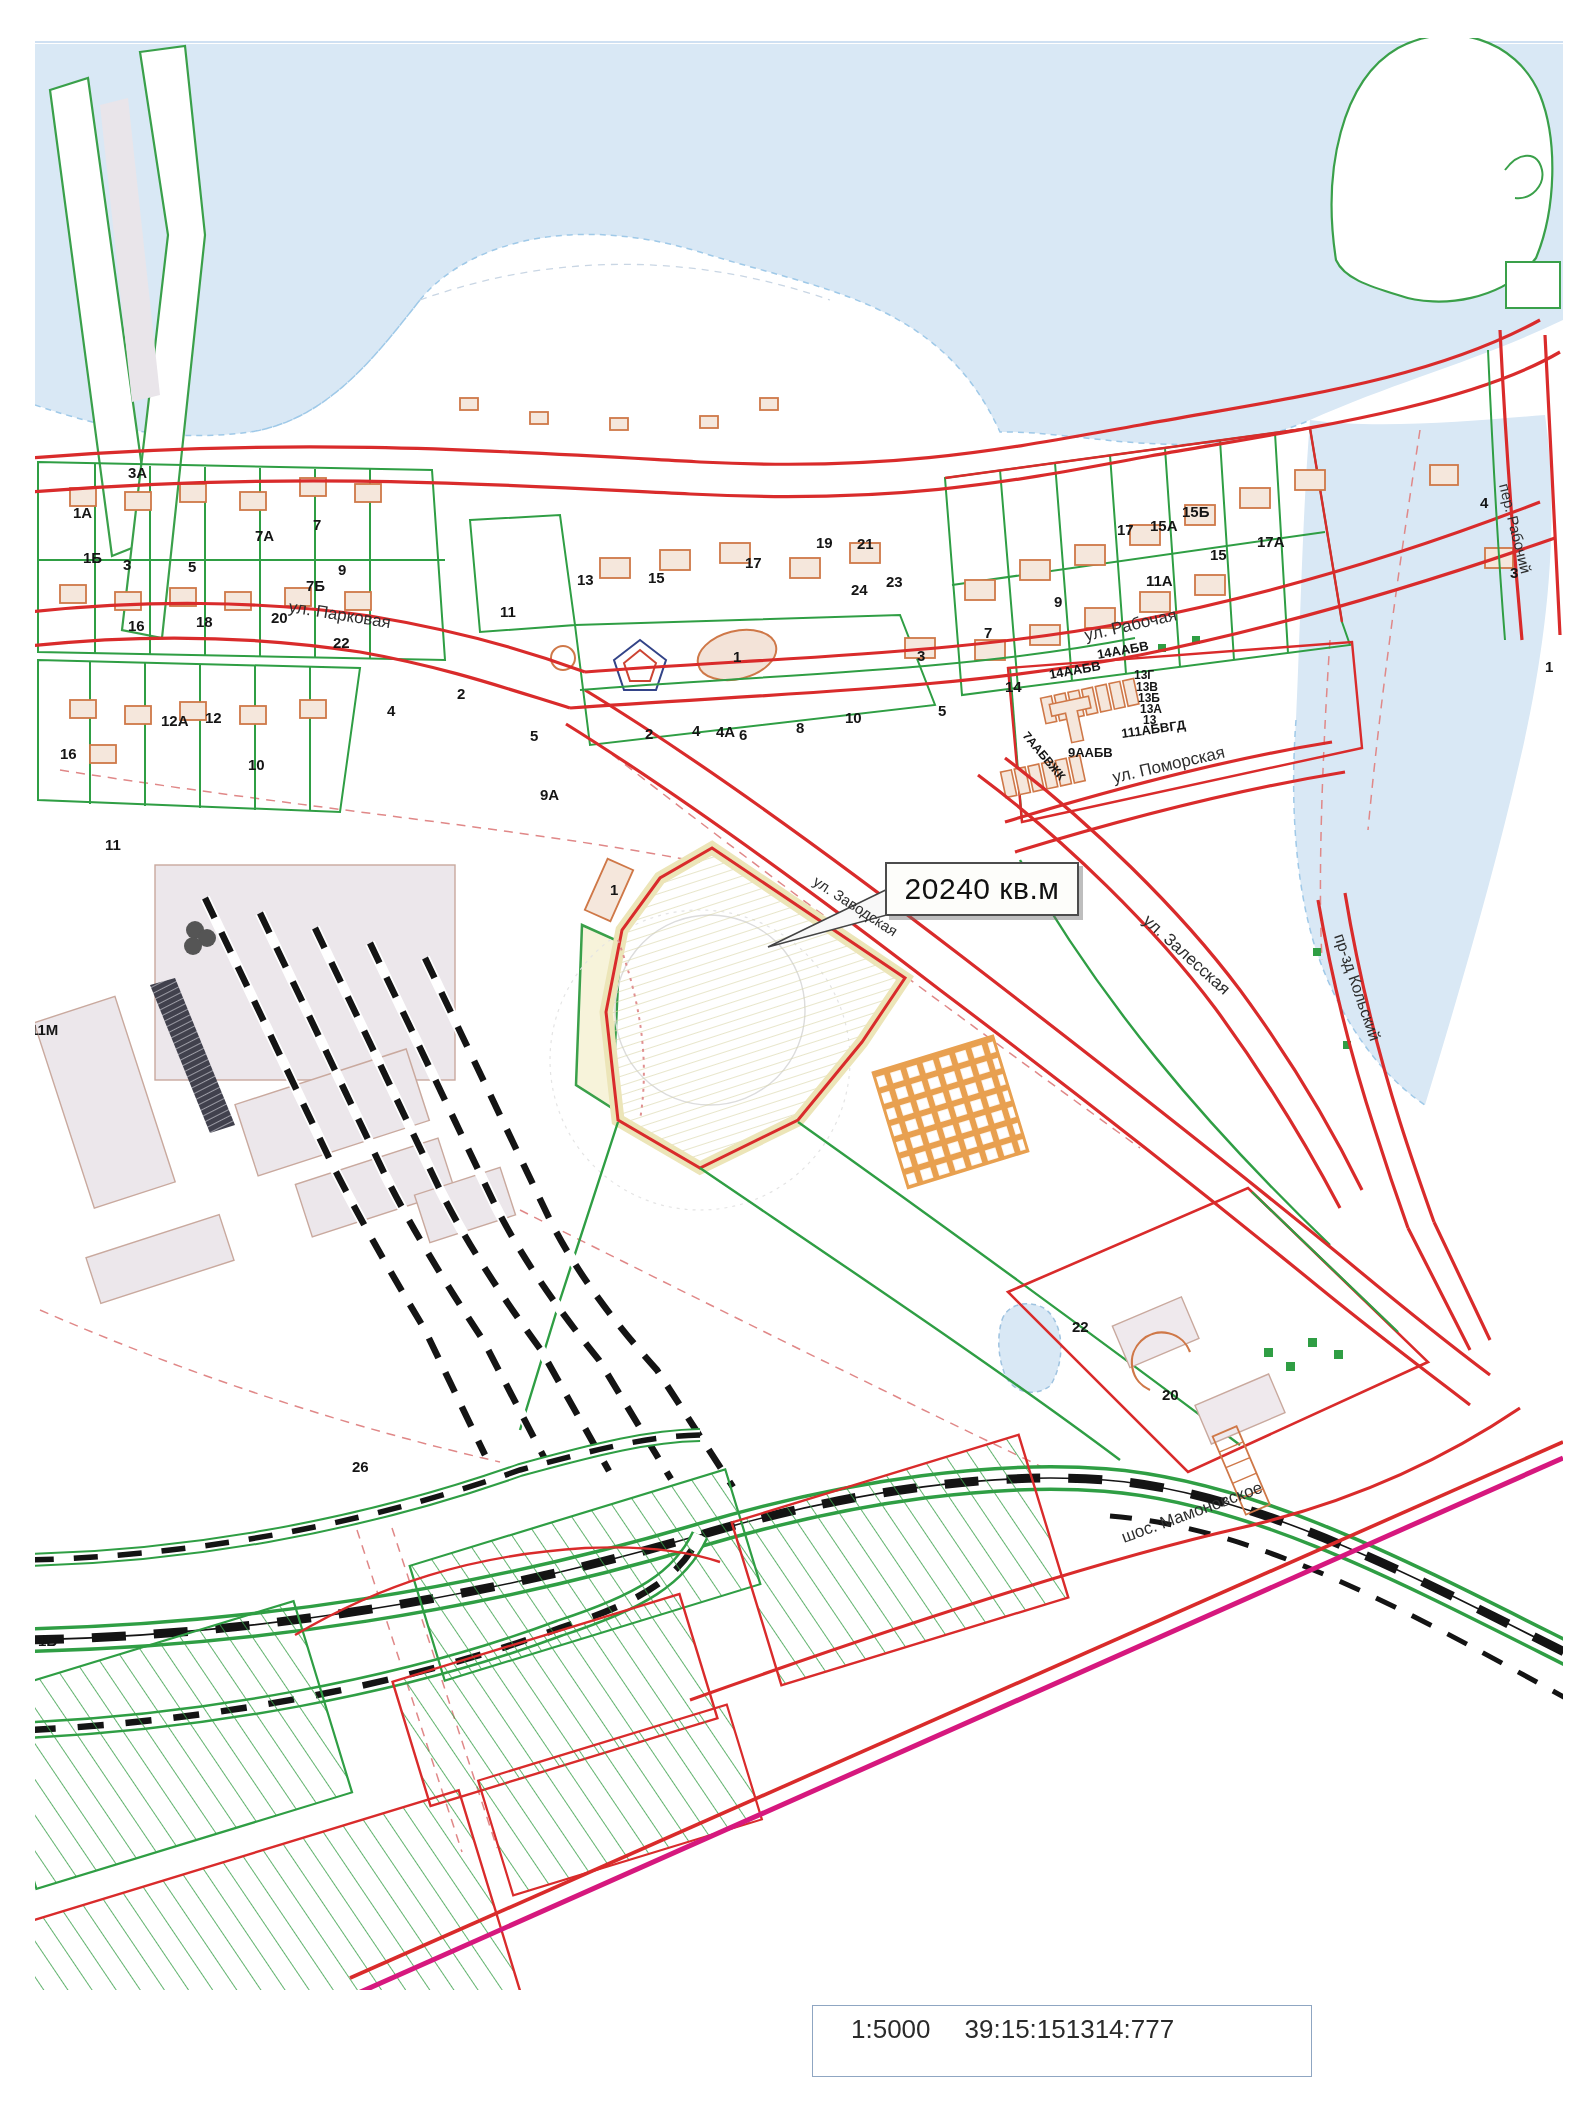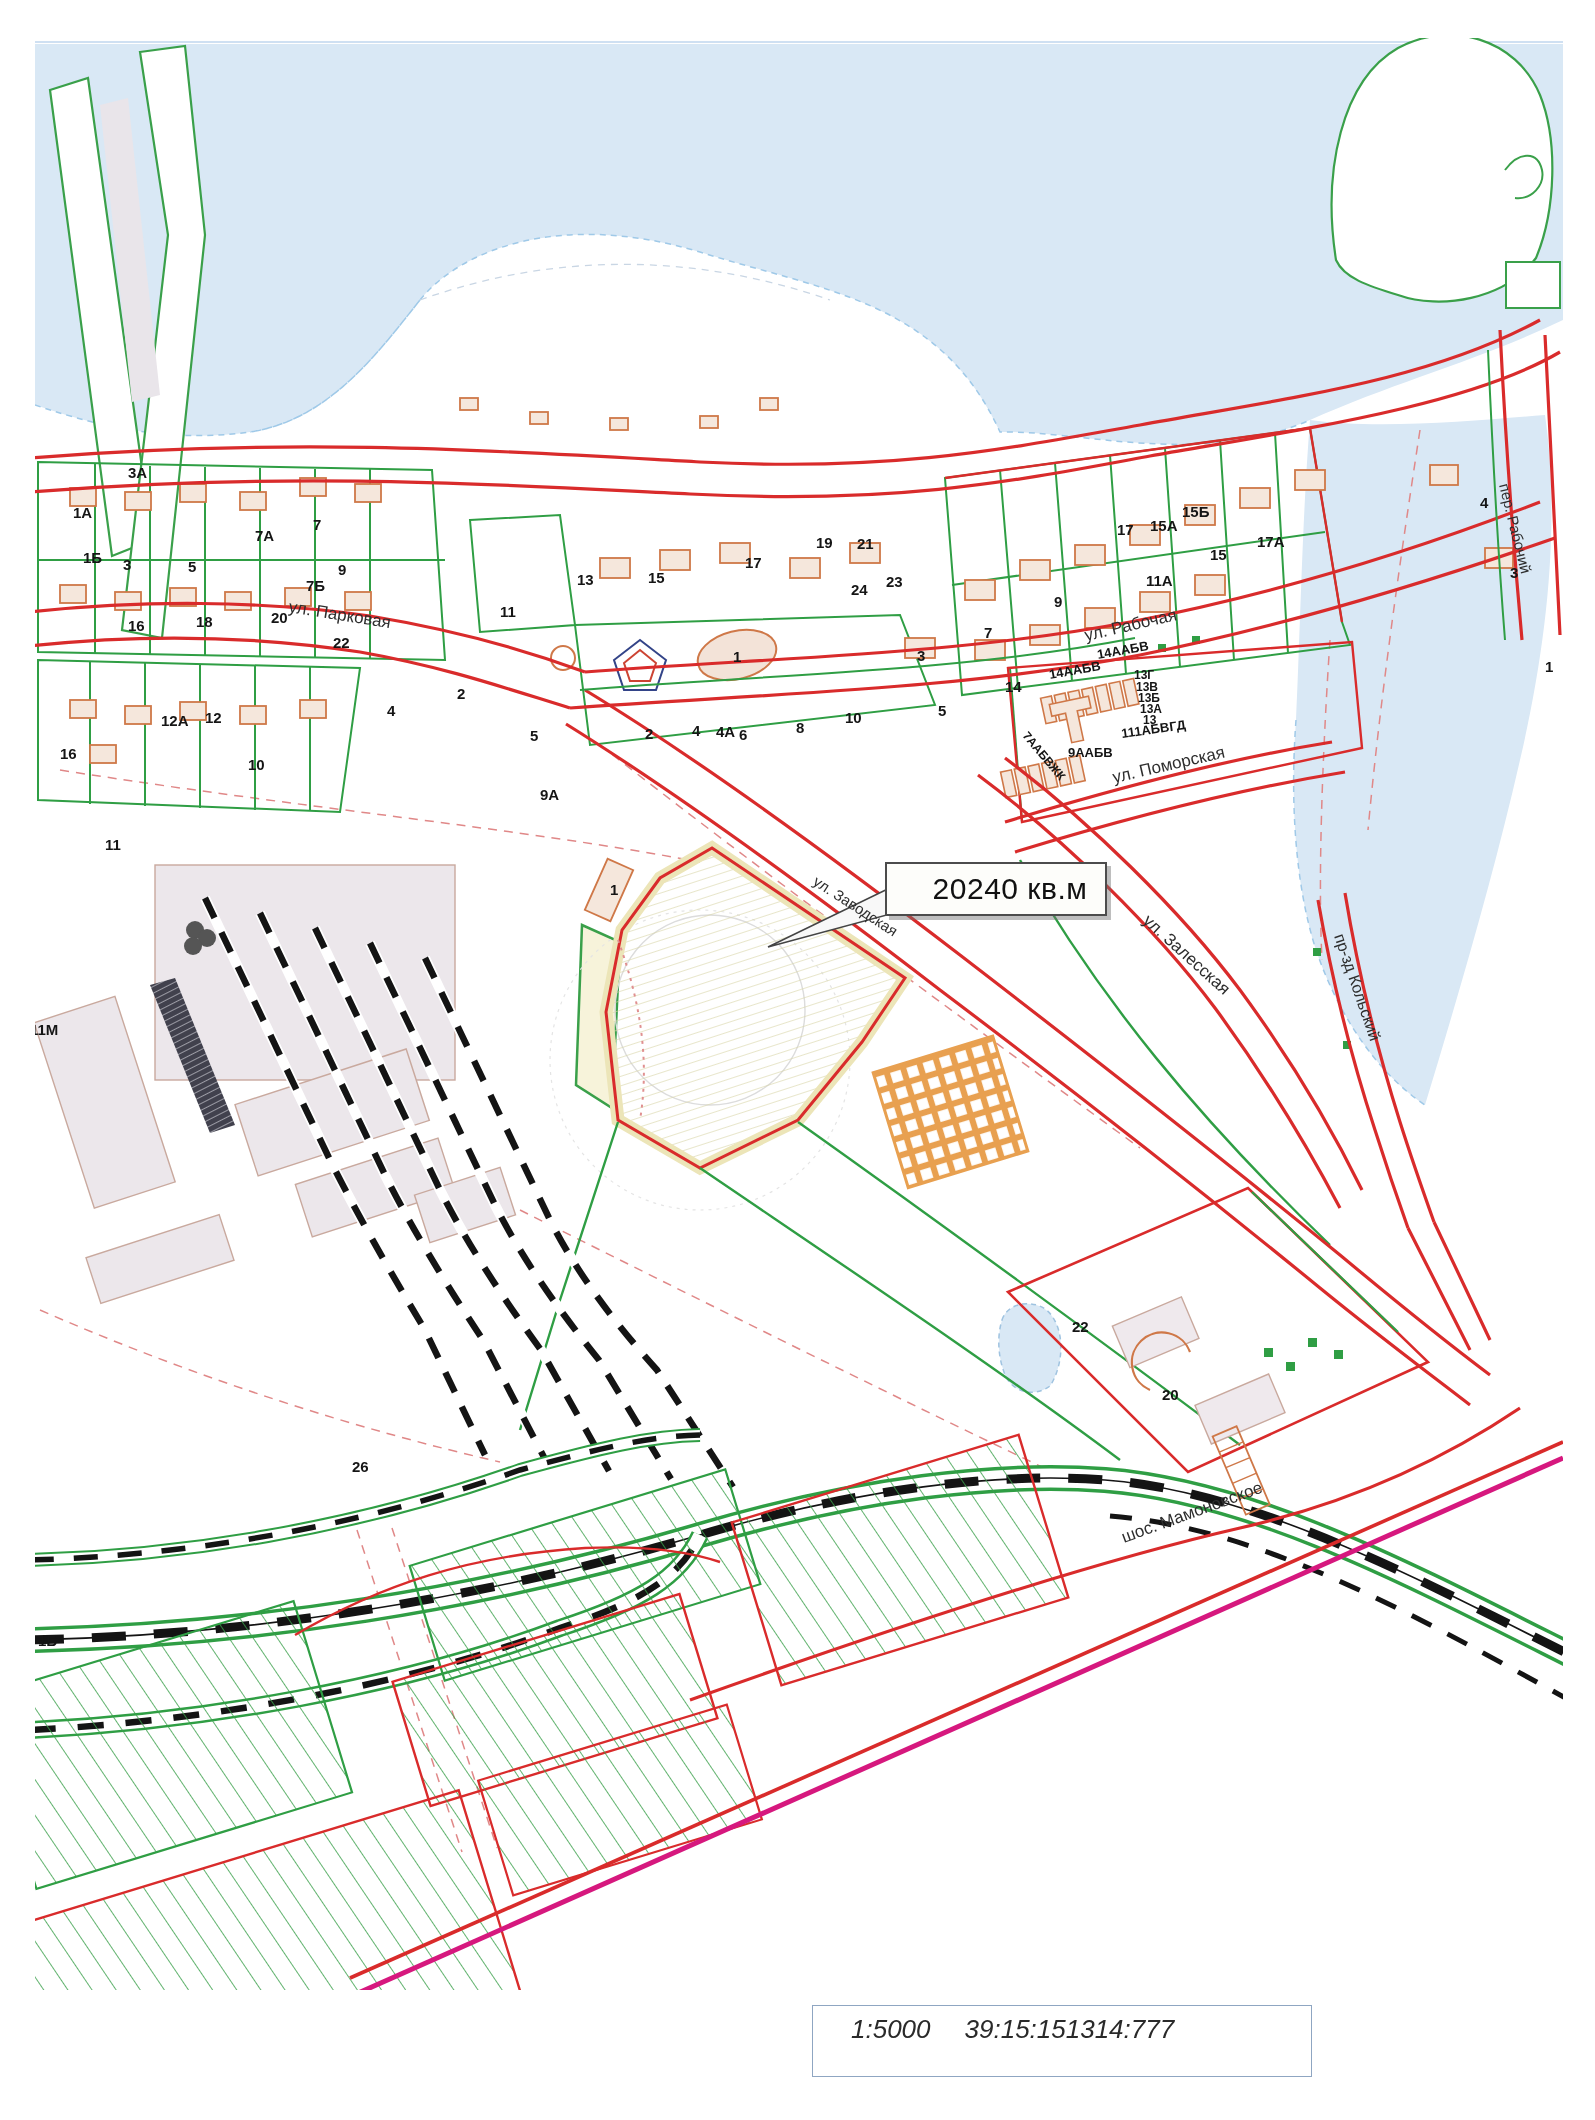--- a/index.html
+++ b/index.html
@@ -4,24 +4,24 @@
 <style>
   html,body{margin:0;padding:0;background:#ffffff;}
   #page{position:relative;width:1595px;height:2120px;background:#ffffff;overflow:hidden;
         font-family:"Liberation Sans",sans-serif;}
   #map-svg{position:absolute;left:0;top:0;}
   .street-label{font-family:"Liberation Sans",sans-serif;fill:#2e2e2e;}
   .parcel-label{font-family:"Liberation Sans",sans-serif;font-weight:600;fill:#151515;}
   #area-callout{position:absolute;left:885px;top:862px;width:190px;height:50px;
         background:#fdfdfa;border:2px solid #4c4c4c;box-shadow:4px 4px 0 rgba(110,110,110,.45);
         display:flex;align-items:center;justify-content:center;
-        font-size:30px;color:#111;letter-spacing:.5px;z-index:5;padding-left:28px;}
+        font-size:30px;color:#111;letter-spacing:.5px;z-index:5;}
   #map-footer{position:absolute;left:812px;top:2005px;width:500px;height:72px;
         border:1.5px solid #8fa6c2;background:#fff;box-sizing:border-box;
-        padding:8px 0 0 38px;font-style:italic;color:#2a2a2a;z-index:5;}
+        padding:8px 0 0 38px;color:#2a2a2a;z-index:5;}
   #map-footer .f-line{font-size:26px;line-height:30px;white-space:nowrap;}
   #map-footer .gap{display:inline-block;width:34px;}
 </style>
 </head>
 <body>
 
 <div id="page">
 
 <svg id="map-svg" width="1595" height="2120" viewBox="0 0 1595 2120" xmlns="http://www.w3.org/2000/svg">
   <defs>

